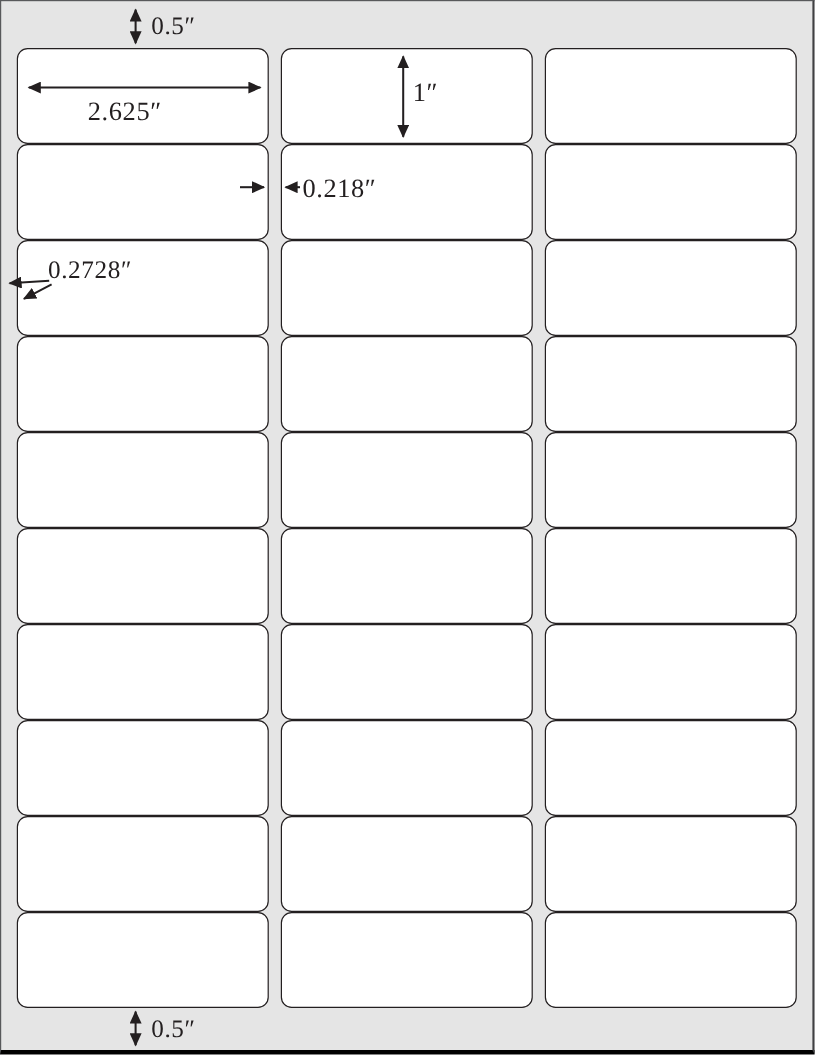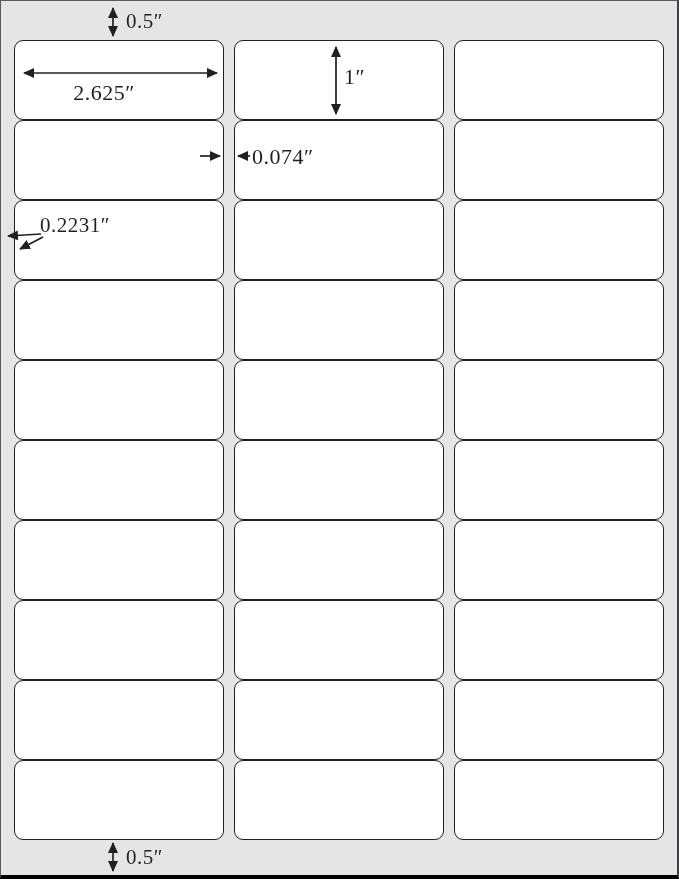--- a/index.html
+++ b/index.html
@@ -136,19 +136,19 @@
       <line x1="113" y1="843" x2="113" y2="871" marker-start="url(#ah)" marker-end="url(#ah)"></line>
     </g>
   </svg>
 
   <div class="dim-text small" style="left:126px; top:9px;">0.5″</div>
 
   <div class="dim-text centered-under-arrow" style="top:81px;">2.625″</div>
 
   <div class="dim-text" style="left:344px; top:65px;">1″</div>
 
-  <div class="dim-text" style="left:252px; top:145px;">0.074″</div>
+  <div class="dim-text" style="left:252px; top:145px;">0.218″</div>
 
-  <div class="dim-text" style="left:40px; top:213px; font-size:21px;">0.2231″</div>
+  <div class="dim-text" style="left:40px; top:213px; font-size:21px;">0.2728″</div>
 
   <div class="dim-text small" style="left:126px; top:845px;">0.5″</div>
 
 </div>
 
 </body></html>

